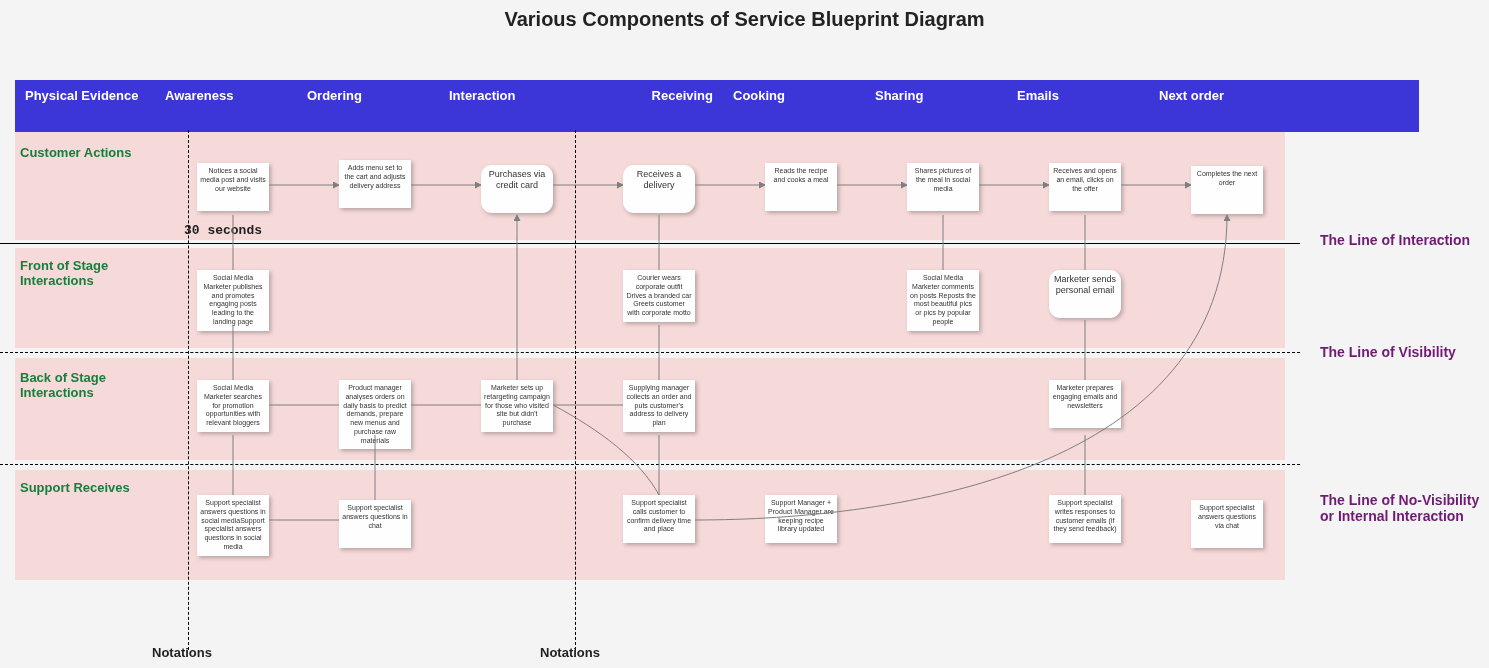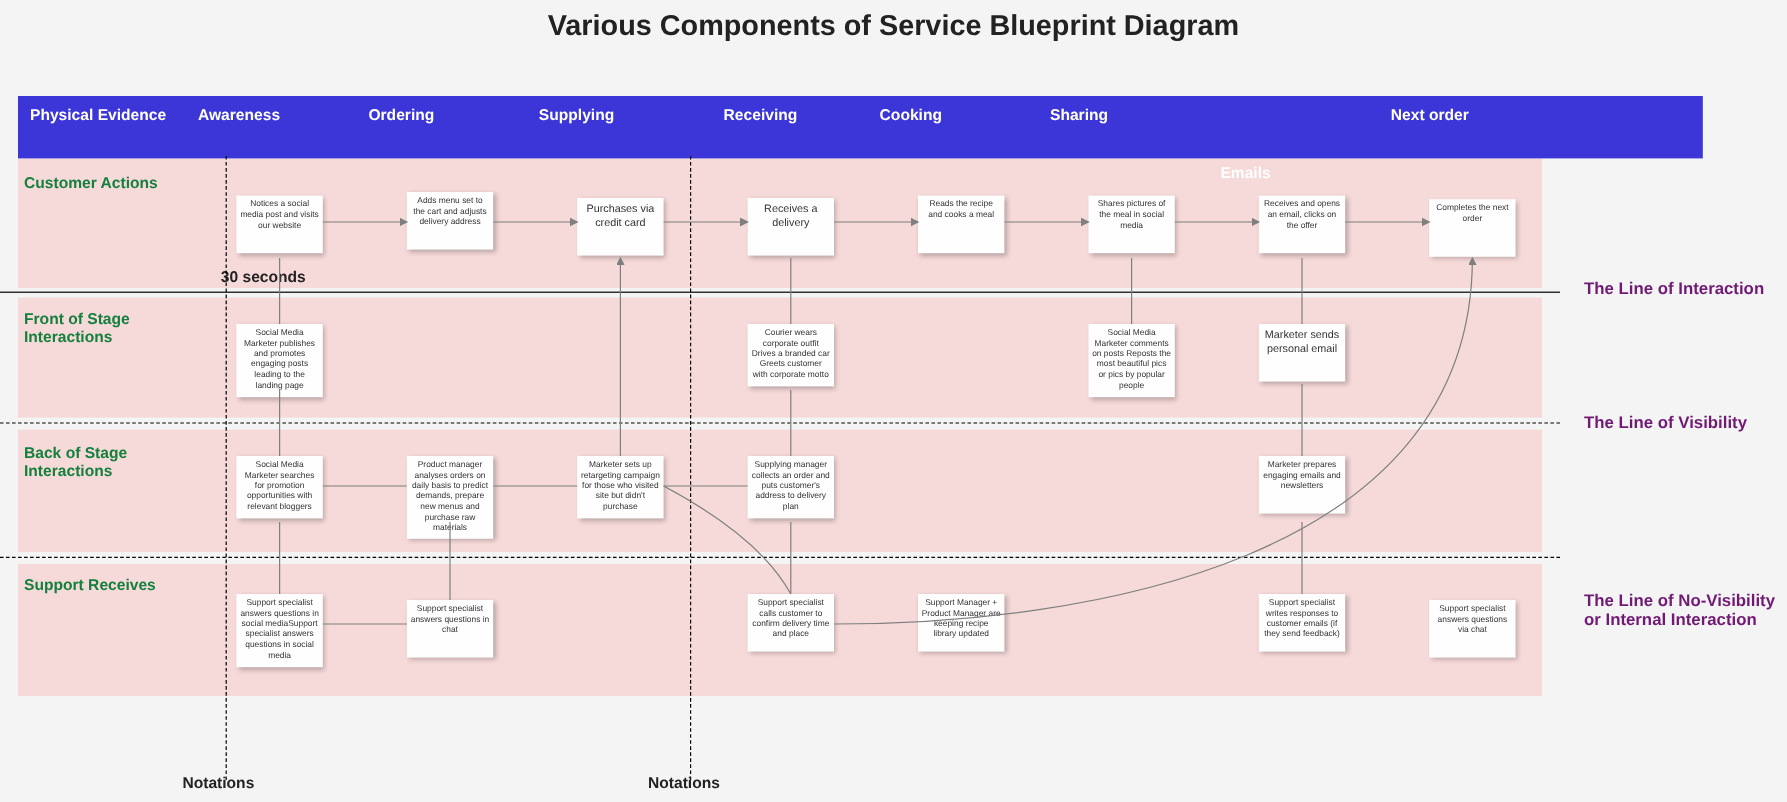--- a/index.html
+++ b/index.html
@@ -1,24 +1,24 @@
 <!DOCTYPE html>
 <html><head>
 <meta charset="utf-8">
 <style>
   html,body{margin:0;padding:0;background:#f4f4f4;font-family:Arial,Helvetica,sans-serif;}
   .page{position:relative;width:1489px;height:668px;overflow:hidden;background:#f4f4f4;}
-  .title{position:absolute;top:8px;left:0;right:0;text-align:center;font-size:24px;font-weight:700;color:#222;}
+  .title{position:absolute;top:8px;left:0;right:0;text-align:center;font-size:20px;font-weight:700;color:#222;}
   
   .swimlane{position:absolute;left:15px;width:1270px;background:#f6d9d9;}
   .header-row{position:absolute;top:80px;left:15px;width:1404px;height:52px;background:#3c36d8;}
   .header-cell{position:absolute;top:0;height:52px;color:#fff;font-size:13px;font-weight:600;padding:8px 10px 0 10px;box-sizing:border-box;}
   .row-label{position:absolute;left:20px;width:130px;font-size:13px;font-weight:700;color:#15803d;}
   .note{position:absolute;width:72px;min-height:48px;background:#fefefe;font-size:7px;line-height:1.25;color:#333;text-align:center;padding:4px 3px;box-sizing:border-box;box-shadow:2px 2px 4px rgba(0,0,0,.25);}
-  .note.big{font-size:9px;}
+  .note.big{font-size:9px;border-radius:11px;}
   
   .hline{position:absolute;left:0;width:1300px;height:0;border-top:1px solid #000;}
   .hline.dashed{border-top:1px dashed #000;}
   .vdash{position:absolute;top:130px;height:520px;width:0;border-left:1px dashed #000;}
   .side-label{position:absolute;left:1320px;width:160px;font-size:14px;font-weight:600;color:#701a75;}
   .bottom-label{position:absolute;top:645px;font-size:13px;font-weight:600;color:#222;}
   .time-label{position:absolute;font-size:13px;font-weight:700;color:#222;}
   svg.connectors{position:absolute;top:0;left:0;width:1489px;height:668px;pointer-events:none;}
   svg.connectors line,svg.connectors path{stroke:#7f7f7f;stroke-width:1;fill:none;}
   svg.connectors .arrow{fill:#7f7f7f;}
@@ -31,34 +31,34 @@
 
   <div class="swimlane" style="top:132px;height:108px;"></div>
   <div class="swimlane" style="top:248px;height:100px;"></div>
   <div class="swimlane" style="top:358px;height:102px;"></div>
   <div class="swimlane" style="top:470px;height:110px;"></div>
 
   <div class="header-row">
     <div class="header-cell" style="left:0;width:140px;">Physical Evidence</div>
     <div class="header-cell" style="left:140px;width:142px;">Awareness</div>
     <div class="header-cell" style="left:282px;width:142px;">Ordering</div>
-    <div class="header-cell" style="left:424px;width:142px;">Supplying</div>
-    <div class="header-cell" style="left:578px;width:142px;">Receiving</div>
+    <div class="header-cell" style="left:424px;width:142px;">Interaction</div>
+    <div class="header-cell" style="left:566px;width:142px;text-align:right;">Receiving</div>
     <div class="header-cell" style="left:708px;width:142px;">Cooking</div>
     <div class="header-cell" style="left:850px;width:142px;">Sharing</div>
-    <div class="header-cell" style="left:992px;width:142px;margin-top:48px;">Emails</div>
+    <div class="header-cell" style="left:992px;width:142px;">Emails</div>
     <div class="header-cell" style="left:1134px;width:136px;">Next order</div>
   </div>
 
   <div class="row-label" style="top:145px;">Customer Actions</div>
   <div class="row-label" style="top:258px;">Front of Stage Interactions</div>
   <div class="row-label" style="top:370px;">Back of Stage Interactions</div>
   <div class="row-label" style="top:480px;">Support Receives</div>
 
-  <div class="time-label" style="top:223px;left:184px;">30 seconds</div>
+  <div class="time-label" style="top:223px;left:184px;font-family:Liberation Mono, monospace;">30 seconds</div>
 
   <div class="hline" style="top:243px;"></div>
   <div class="hline dashed" style="top:352px;"></div>
   <div class="hline dashed" style="top:464px;"></div>
 
   <div class="side-label" style="top:232px;">The Line of Interaction</div>
   <div class="side-label" style="top:344px;">The Line of Visibility</div>
   <div class="side-label" style="top:444px;margin-top:48px;">The Line of No-Visibility or Internal Interaction</div>
 
   <div class="vdash" style="left:188px;"></div>

